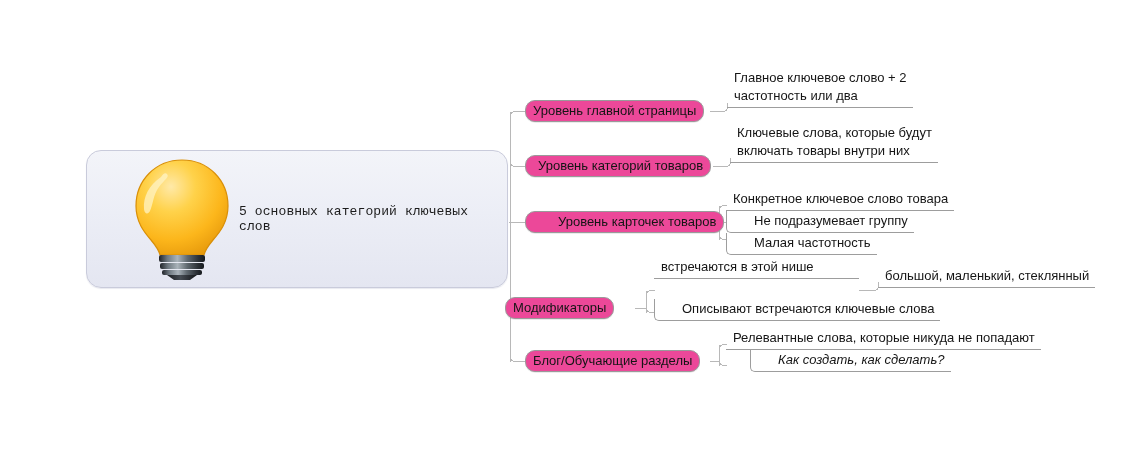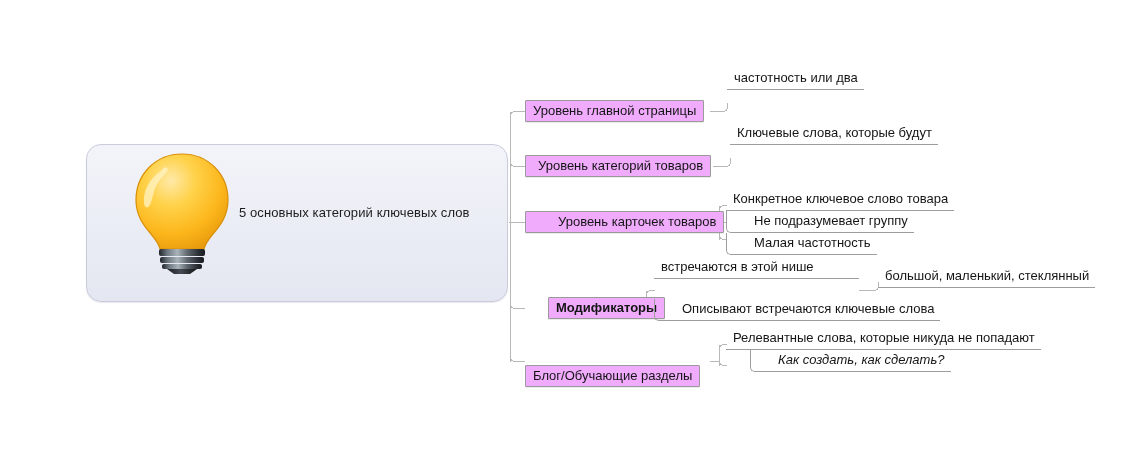--- a/index.html
+++ b/index.html
@@ -25,28 +25,29 @@
     top: 0;
     width: 1142px;
     height: 457px;
     pointer-events: none;
   }
 
   
   .root-node {
     position: absolute;
     left: 86px;
-    top: 144px;
+    top: 150px;
     width: 422px;
-    height: 158px;
+    height: 138px;
     box-sizing: border-box;
     border: 1px solid #c9cbdb;
     border-radius: 15px;
     background: linear-gradient(180deg, #f3f4f9 0%, #eceef6 45%, #e4e6f1 100%);
     box-shadow: 0 1px 1px rgba(130,135,165,0.18);
+    font-family: Liberation Mono, monospace;
   }
   .root-bulb {
     position: absolute;
     left: 40px;
     top: 6px;
     width: 110px;
     height: 124px;
   }
   .root-label {
     position: absolute;
@@ -59,22 +60,22 @@
     font-size: 13px;
     letter-spacing: 0.1px;
     color: #1c1c1c;
   }
 
   
   .branch {
     position: absolute;
     box-sizing: border-box;
     border: 1px solid #9a9a9a;
-    border-radius: 1px;
-    background: #f0abfc;
+    border-radius: 10px;
+    background: #ec4899;
     font-size: 13px;
     color: #151515;
     line-height: 20px;
     padding: 0 7px;
     white-space: nowrap;
     box-shadow: 0 1px 0 rgba(0,0,0,0.08);
   }
 
   
   .leaf {
@@ -178,30 +179,32 @@
     </svg>
     <div class="root-label">5 основных категорий ключевых слов</div>
   </div>
 
   <div class="branch" style="left:525px; top:100px;">Уровень главной страницы</div>
 
   <div class="branch" style="left:525px; top:155px;padding-left:12px;">Уровень категорий товаров</div>
 
   <div class="branch" style="left:525px; top:211px;padding-left:32px;">Уровень карточек товаров</div>
 
-  <div class="branch" style="left:548px; top:297px;font-weight:bold;">Модификаторы</div>
-
-  <div class="branch" style="left:525px; top:365px;text-align:right;">Блог/Обучающие разделы</div>
+  <div class="branch" style="left:505px; top:297px;">Модификаторы</div>
+
+  <div class="branch" style="left:525px; top:350px;text-align:right;">Блог/Обучающие разделы</div>
 
   <div class="leaf two-line" style="left:727px; top:68px;">
+    <span class="l2">Главное ключевое слово + 2</span>
     <span class="l2">частотность или два</span>
   </div>
 
   <div class="leaf two-line" style="left:730px; top:123px;">
     <span class="l2">Ключевые слова, которые будут</span>
+    <span class="l2">включать товары внутри них</span>
   </div>
 
   <div class="leaf" style="left:726px; top:189px;">Конкретное ключевое слово товара</div>
 
   <div class="leaf tick" style="left:726px; top:211px;">Не подразумевает группу</div>
 
   <div class="leaf tick" style="left:726px; top:233px;">Малая частотность</div>
 
   <div class="leaf two-line" style="left:654px; top:257px; width:205px;">
     <span class="l2">встречаются в этой нише</span>

